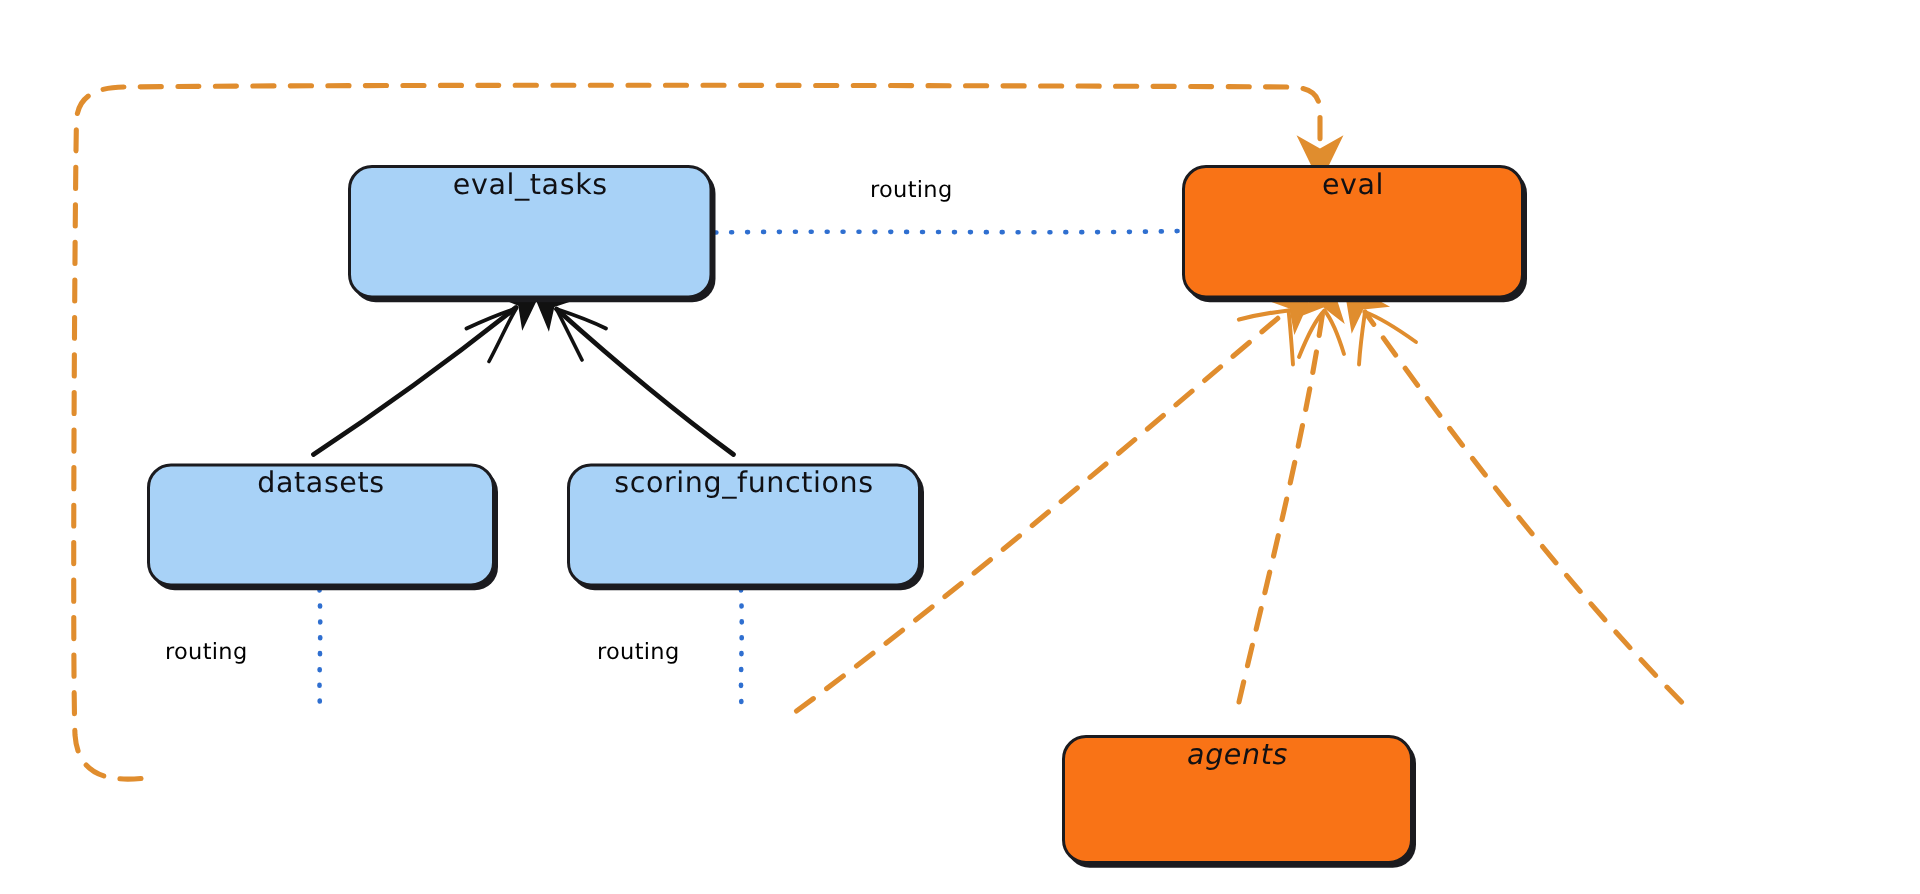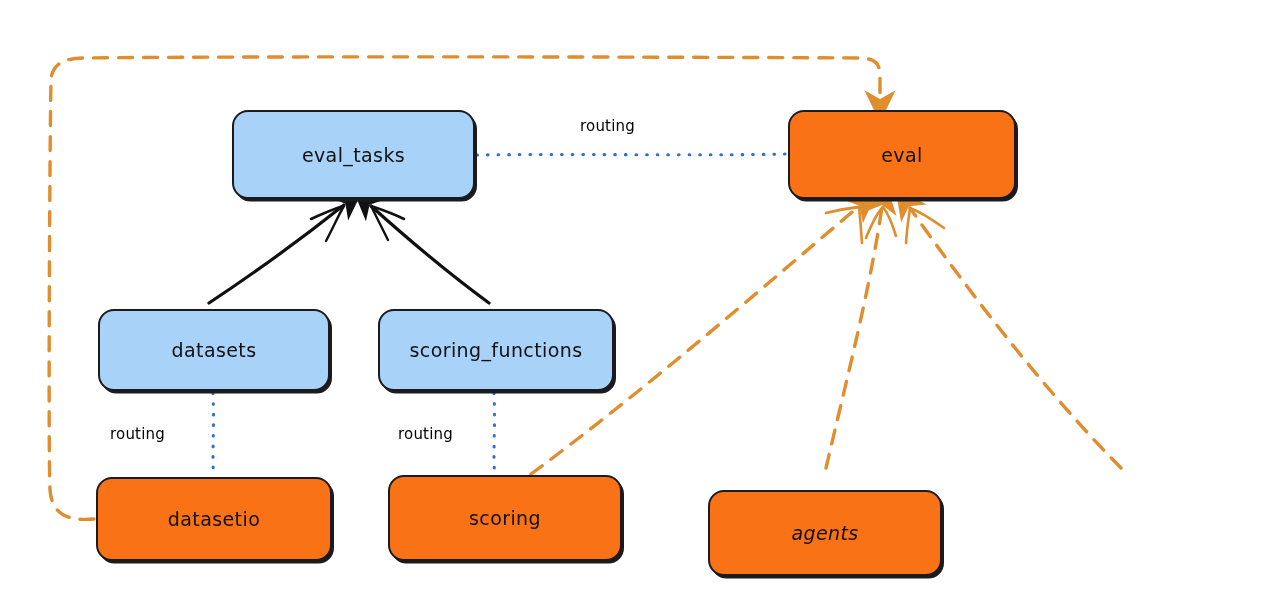--- a/index.html
+++ b/index.html
@@ -23,21 +23,21 @@
     left: 0;
     top: 0;
     width: 1280px;
     height: 596px;
     pointer-events: none;
   }
   .node {
     position: absolute;
     box-sizing: border-box;
     display: flex;
-    align-items: center;
+    align-items: flex-start;
     justify-content: center;
     border: 2.6px solid #1b1b1f;
     border-radius: 16px;
     box-shadow: 2.5px 3px 0 -0.5px #1b1b1f;
   }
   .node.api {
     background: #a8d2f7;
   }
   .node.provider {
     background: #f97316;
@@ -130,26 +130,20 @@
   </div>
 
   <div class="node api" style="left:378px; top:309px; width:236px; height:82px;">
     <span class="node-label">scoring_functions</span>
   </div>
 
   <div class="node api" style="left:98px; top:309px; width:232px; height:82px;">
     <span class="node-label">datasets</span>
   </div>
 
-  <div class="node provider" style="left:96px; top:477px; width:236px; height:84px;">
-    <span class="node-label">datasetio</span>
-  </div>
 
-  <div class="node provider" style="left:388px; top:475px; width:234px; height:86px;">
-    <span class="node-label">scoring</span>
-  </div>
 
   <div class="node provider" style="left:708px; top:490px; width:234px; height:86px;font-style:italic;">
     <span class="node-label">agents</span>
   </div>
 
 
 </div>
 
 </body></html>

